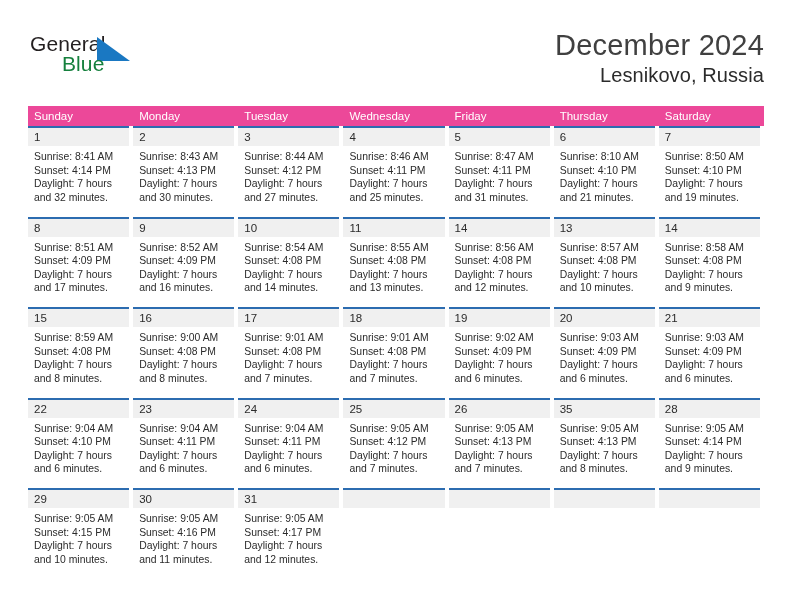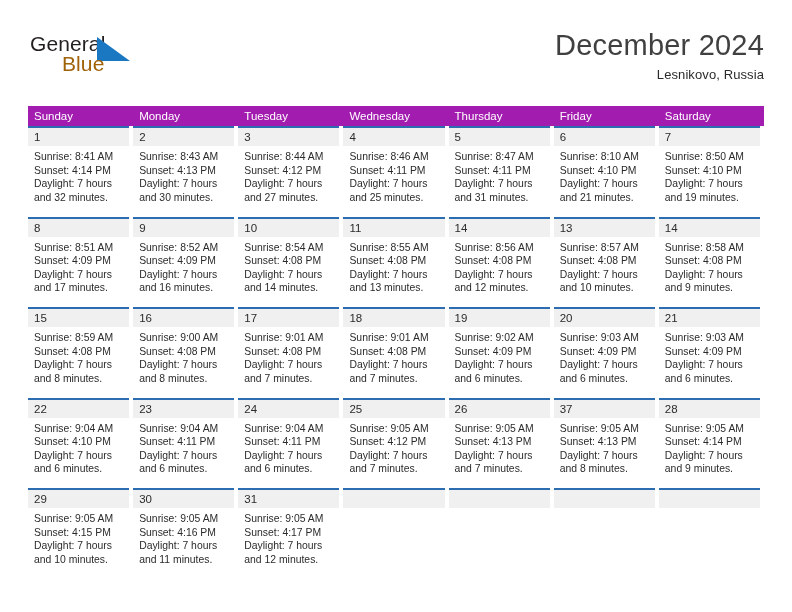--- a/index.html
+++ b/index.html
@@ -45,21 +45,21 @@
     letter-spacing: 0.1px;
     color: #231f20;
     font-family: "Liberation Sans", sans-serif;
   }
   .brand-blue {
     position: absolute;
     left: 34px;
     top: 20px;
     font-size: 21px;
     letter-spacing: 0.1px;
-    color: #a16207;
+    color: #15803d;
     font-family: "Liberation Sans", sans-serif;
   }
   .brand-triangle {
     position: absolute;
     left: 69px;
     top: 5px;
     width: 33px;
     height: 24px;
   }
   .brand-triangle svg { display: block; }
@@ -72,38 +72,38 @@
   }
   .cal-title {
     font-size: 29px;
     line-height: 34px;
     color: #404040;
     font-weight: normal;
     margin: 0;
     letter-spacing: 0.2px;
   }
   .cal-subtitle {
-    font-size: 13px;
+    font-size: 20px;
     line-height: 20px;
     color: #2b2b2b;
     margin: 3px 0 12px 0;
     letter-spacing: 0.1px;
   }
 
   
   .calendar {
     position: absolute;
     left: 28px;
     top: 106px;
     width: 736px;
   }
   .weekday-header {
     display: flex;
     width: 100%;
-    background: #a21caf;
+    background: #ec4899;
     height: 20px;
   }
   .weekday-cell {
     flex: 1 1 0;
     font-size: 11.5px;
     line-height: 20px;
     color: #ffffff;
     padding-left: 6px;
     box-sizing: border-box;
     white-space: nowrap;
@@ -170,22 +170,22 @@
 
   </div>
 
   <div class="calendar">
 
     <div class="weekday-header">
       <div class="weekday-cell">Sunday</div>
       <div class="weekday-cell">Monday</div>
       <div class="weekday-cell">Tuesday</div>
       <div class="weekday-cell">Wednesday</div>
+      <div class="weekday-cell">Friday</div>
       <div class="weekday-cell">Thursday</div>
-      <div class="weekday-cell">Friday</div>
       <div class="weekday-cell">Saturday</div>
     </div>
 
     <div class="week-row">
       <div class="day-cell">
         <div class="day-inner">
           <div class="day-number">1</div>
           <div class="day-details">
             <div class="detail-line">Sunrise: 8:41 AM</div>
             <div class="detail-line">Sunset: 4:14 PM</div>
@@ -473,21 +473,21 @@
           <div class="day-details">
             <div class="detail-line">Sunrise: 9:05 AM</div>
             <div class="detail-line">Sunset: 4:13 PM</div>
             <div class="detail-line">Daylight: 7 hours</div>
             <div class="detail-line">and 7 minutes.</div>
           </div>
         </div>
       </div>
       <div class="day-cell">
         <div class="day-inner">
-          <div class="day-number">37</div>
+          <div class="day-number">35</div>
           <div class="day-details">
             <div class="detail-line">Sunrise: 9:05 AM</div>
             <div class="detail-line">Sunset: 4:13 PM</div>
             <div class="detail-line">Daylight: 7 hours</div>
             <div class="detail-line">and 8 minutes.</div>
           </div>
         </div>
       </div>
       <div class="day-cell">
         <div class="day-inner">

